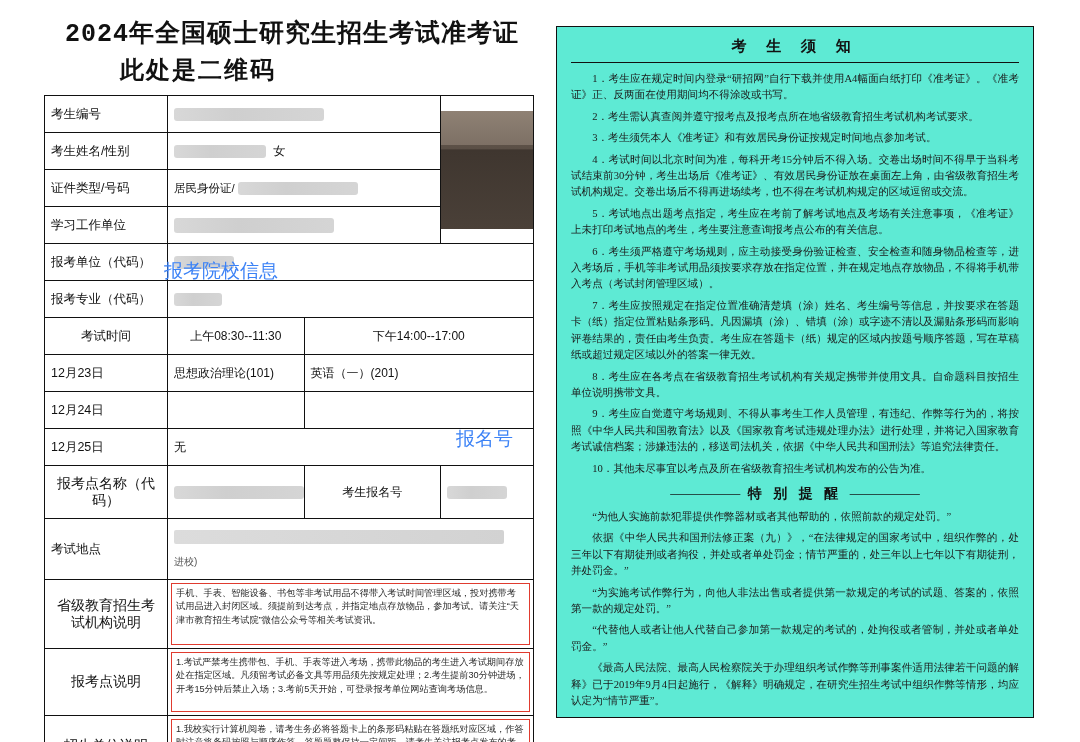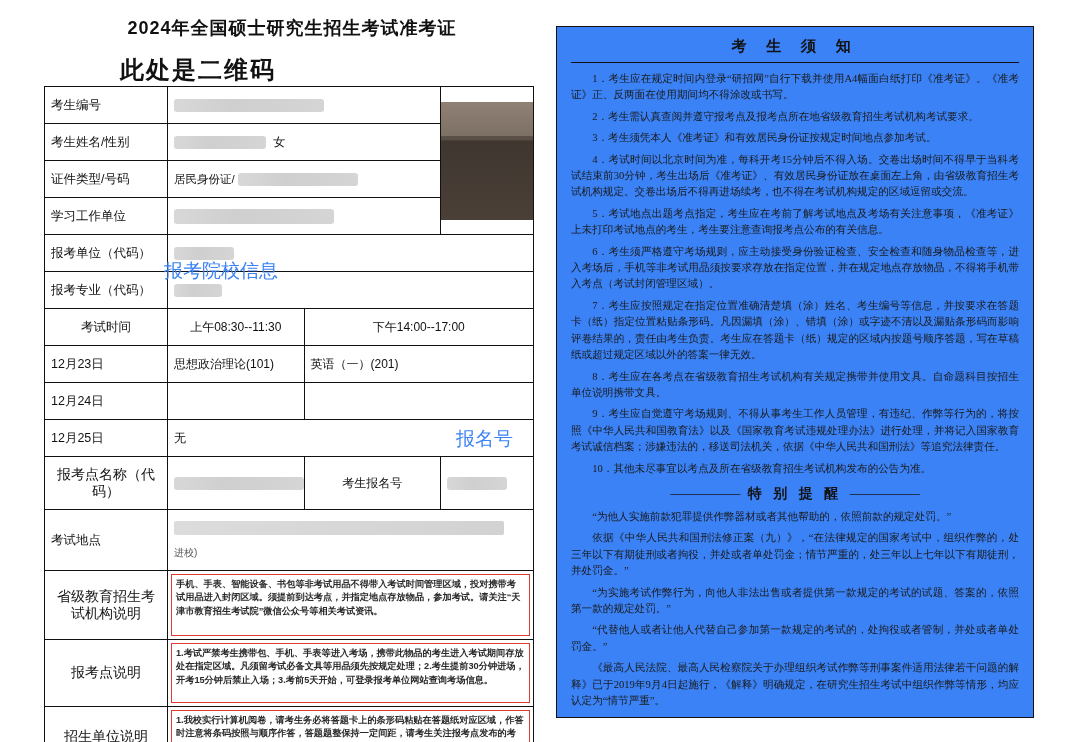--- a/index.html
+++ b/index.html
@@ -22,23 +22,23 @@
   }
 
   
   .ticket {
     position: absolute;
     left: 44px;
     top: 16px;
     width: 490px;
   }
   .ticket-title {
-    font-family: Liberation Sans, sans-serif;
+    font-family: Liberation Mono, monospace;
     font-weight: bold;
-    font-size: 18px;
+    font-size: 25px;
     text-align: center;
     letter-spacing: 1px;
     white-space: nowrap;
     margin-left: 6px;
   }
   .qr-note {
     font-family: "Liberation Serif", serif;
     font-size: 24px;
     font-weight: bold;
     color: #111;
@@ -119,42 +119,41 @@
     border: 1px solid #111;
   }
   .red-note {
     border: 1.5px solid #e03b2f;
     padding: 3px 4px;
     font-size: 9.2px;
     line-height: 1.45;
     color: #2a2a2a;
     filter: blur(0.35px);
     min-height: 54px;
-    font-weight: bold;
   }
   .red-note.n2 { min-height: 52px; }
   .red-note.n3 { min-height: 46px; }
 
   .small-blur-block {
     display: block;
     background: linear-gradient(90deg,#dcdcdc,#d2d2d2);
     height: 14px;
     border-radius: 2px;
     filter: blur(0.7px);
   }
 
   
   .notice {
     position: absolute;
     left: 556px;
     top: 26px;
     width: 478px;
     height: 692px;
     border: 1px solid #111;
-    background: #3b82f6;
+    background: #5eead4;
     box-sizing: border-box;
     padding: 10px 14px 8px 14px;
     font-family: "Liberation Serif", serif;
   }
   .notice-title {
     text-align: center;
     font-size: 15px;
     font-weight: bold;
     letter-spacing: 8px;
     padding-bottom: 6px;

